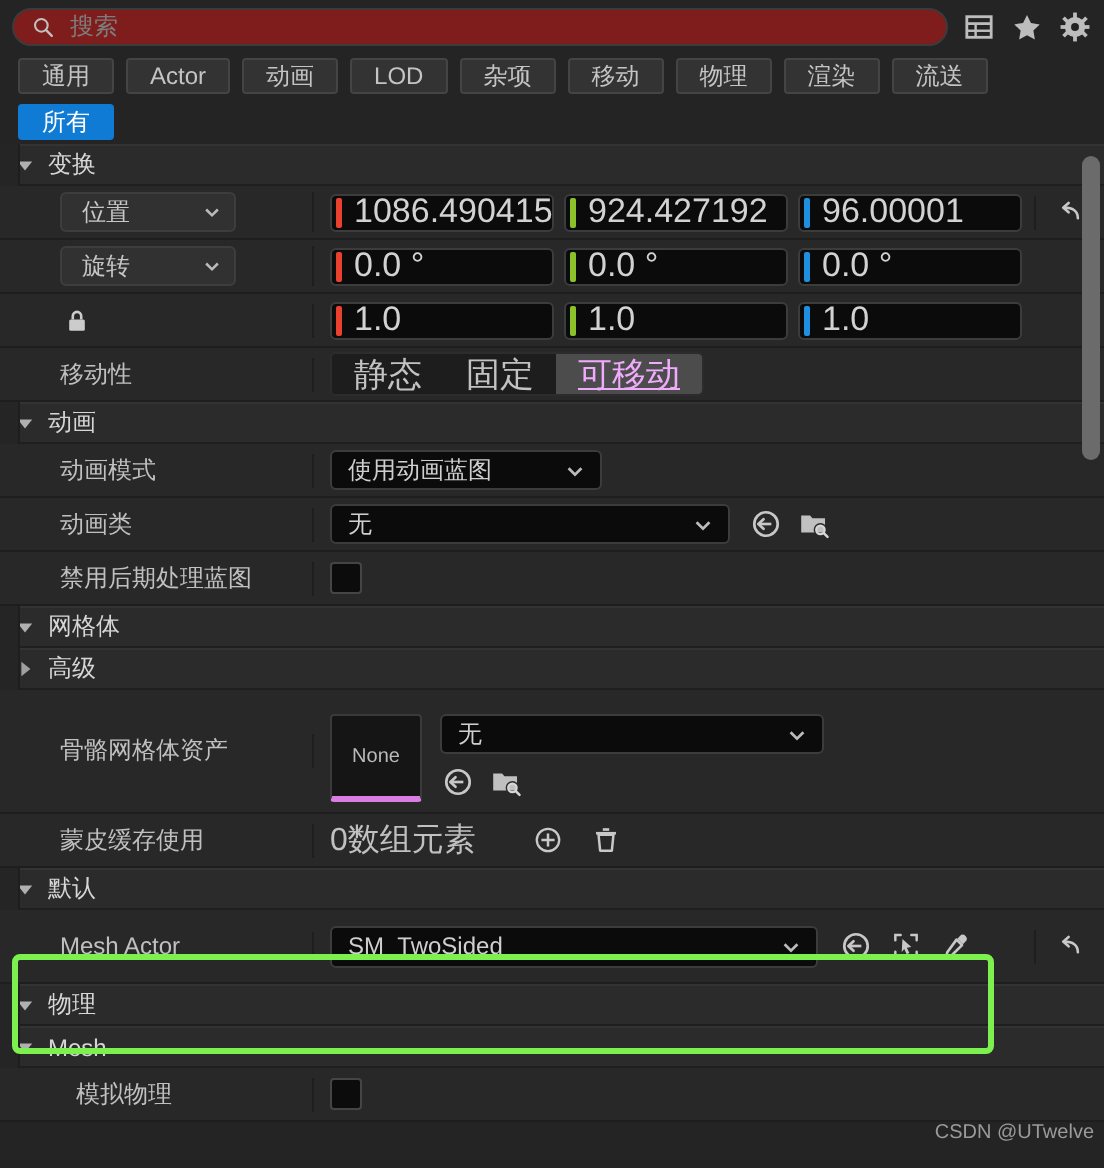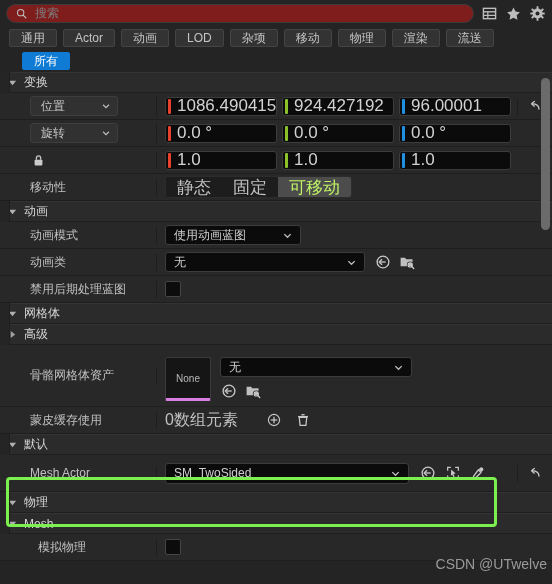--- a/index.html
+++ b/index.html
@@ -64,21 +64,21 @@
     background: #333333;
     border: 1px solid #444444;
     border-radius: 2px;
     color: #c4c4c4;
     font-size: 12px;
     display: flex; align-items: center; justify-content: center;
     box-sizing: border-box;
     cursor: pointer;
     white-space: nowrap;
   }
-  .allrow { height: 22px; display: flex; align-items: center; padding: 0 22px; background:#242424; box-sizing:border-box;}
+  .allrow { height: 22px; display: flex; align-items: center; padding: 0 9px; background:#242424; box-sizing:border-box;}
   .tab-btn.active {
     background: #0f7bd4;
     border-color: #0f7bd4;
     color: #ffffff;
   }
 
   
   .plist { position: relative; background: #242424; }
   .section-header {
     height: 21px;
@@ -184,21 +184,21 @@
   .dropdown .dtxt { font-size: 12px; color: #cfcfcf; white-space: nowrap; overflow: hidden; }
 
   
   .segmented { display: flex; background: #1d1d1d; border-radius: 3px; overflow: hidden; height: 20px; border: 1px solid #2c2c2c; }
   .seg {
     padding: 0 11px;
     display: flex; align-items: center; justify-content: center;
     font-size: 17px; color: #c2c2c2; cursor: pointer;
     background: #1d1d1d;
   }
-  .seg.active { background: #4c4c4c; color: #bef264; }
+  .seg.active { background: #4c4c4c; color: #f0abfc; text-decoration: underline; }
 
   .chk {
     width: 14px; height: 14px;
     background: #0c0c0c;
     border: 1px solid #454545;
     border-radius: 2px;
     cursor: pointer;
     flex: 0 0 auto;
   }
 
@@ -242,21 +242,21 @@
   .scroll-thumb {
     width: 9px;
     background: #6b6b6b;
     border-radius: 5px;
   }
 
   .watermark {
     position: absolute;
     right: 5px;
     bottom: 12px;
-    font-size: 14px;
+    font-size: 10px;
     color: #9a9a9a;
     z-index: 25;
   }
   .left-rail {
     position: absolute; left: 0; top: 0; bottom: 0; width: 9px;
     background: #252525; border-right: 1px solid #1e1e1e;
     pointer-events: none;
   }
 </style>
 </head>

